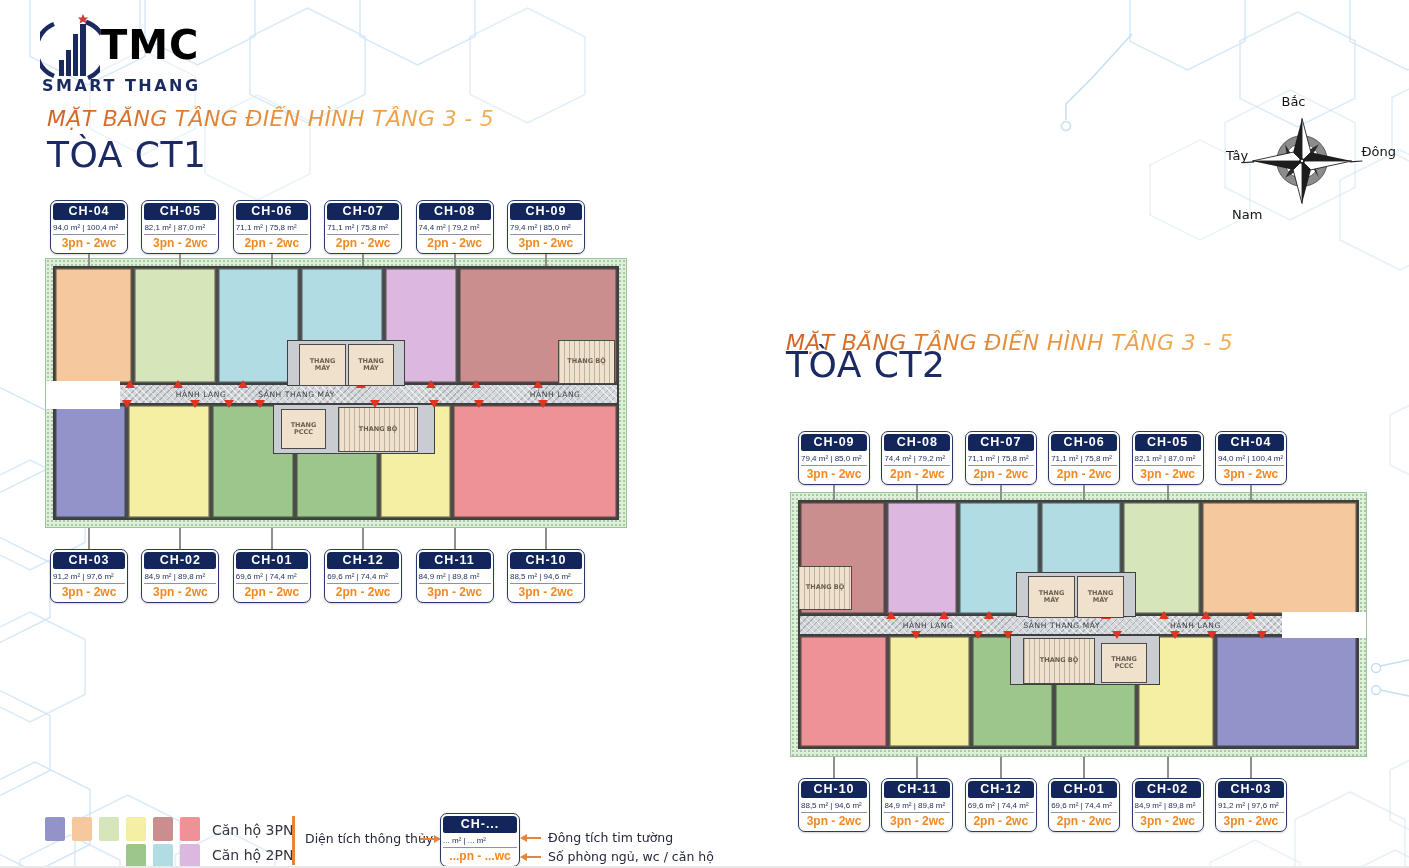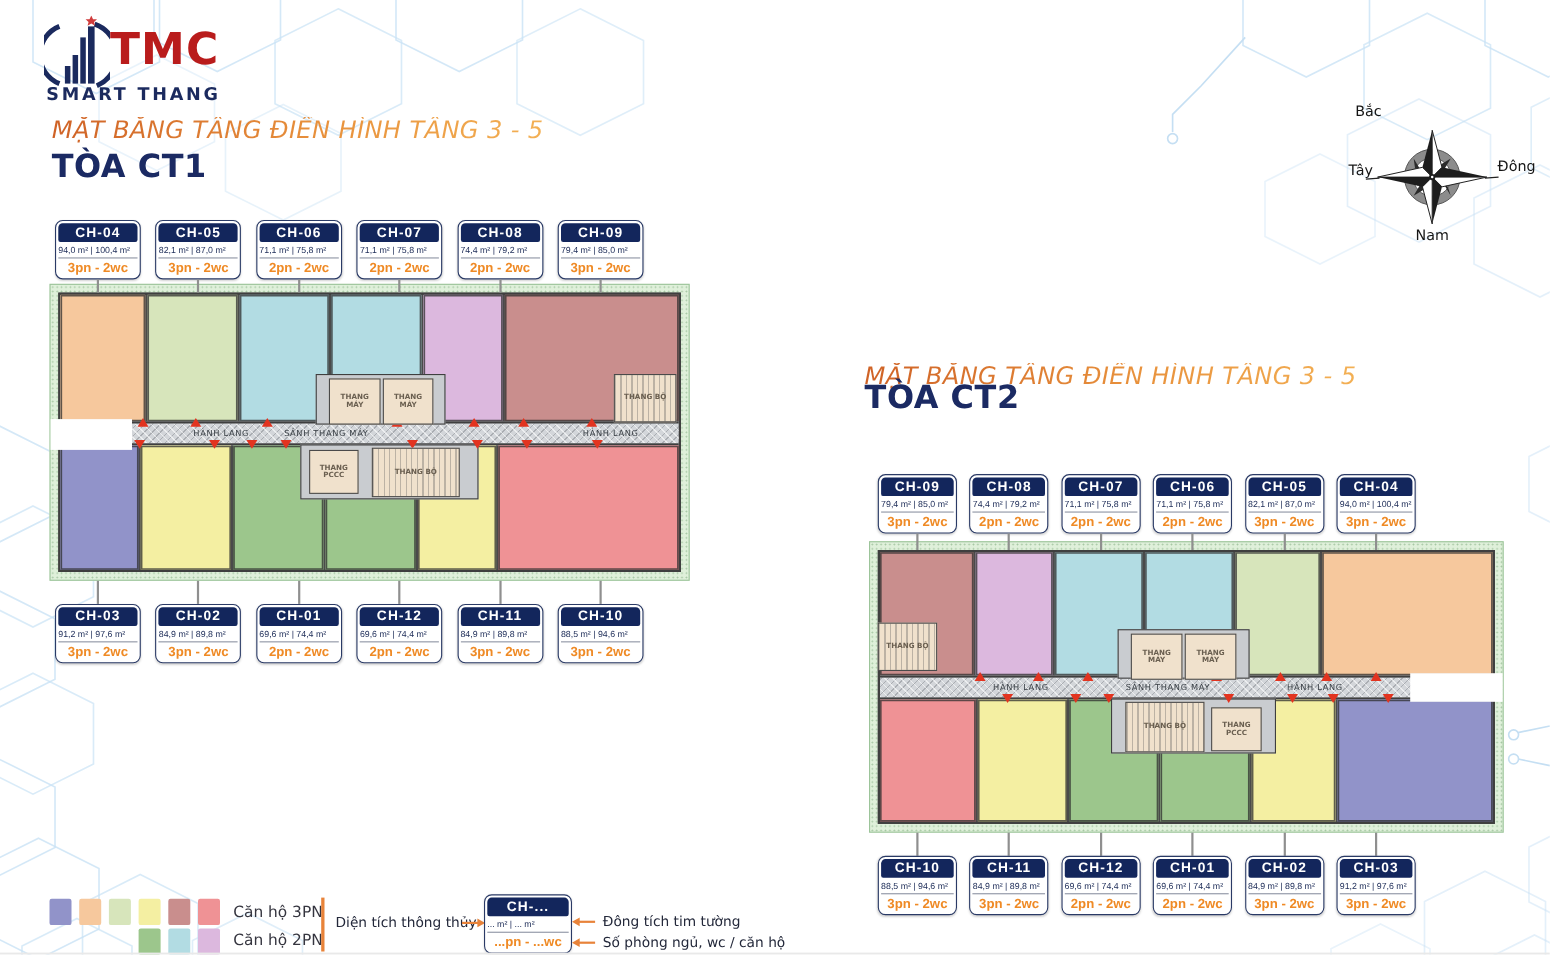--- a/index.html
+++ b/index.html
@@ -4,34 +4,34 @@
 <style>
   html,body{margin:0;padding:0;background:#ffffff;}
   .page{position:relative;width:1409px;height:868px;overflow:hidden;background:#fff;
         font-family:"DejaVu Sans","Liberation Sans",sans-serif;color:#222;}
   .bg-decor{position:absolute;left:0;top:0;z-index:0;}
   .layer{position:absolute;inset:0;z-index:2;}
 
   
   .logo{position:absolute;left:40px;top:12px;width:230px;height:92px;}
   .logo-mark{position:absolute;left:0;top:2px;}
-  .logo-name{position:absolute;left:60px;top:10px;font-size:40px;font-weight:800;color:#b91c1c;letter-spacing:1px;}
+  .logo-name{position:absolute;left:60px;top:10px;font-size:40px;font-weight:800;color:#000000;letter-spacing:1px;}
   .logo-sub{position:absolute;left:2px;top:64px;font-size:16px;font-weight:700;color:#1b2a5e;letter-spacing:2.5px;}
 
   
   .title{position:absolute;font-size:22px;font-weight:500;letter-spacing:.3px;white-space:nowrap;
          background:linear-gradient(90deg,#cf6226 0%,#e8913c 55%,#f3b054 100%);
          -webkit-background-clip:text;background-clip:text;color:transparent;font-style:italic;}
-  .subtitle{position:absolute;font-size:29px;font-weight:700;color:#1b2a63;letter-spacing:.5px;white-space:nowrap;}
+  .subtitle{position:absolute;font-size:36px;font-weight:400;color:#1b2a63;letter-spacing:.5px;white-space:nowrap;}
 
   
   .compass{position:absolute;left:1232px;top:96px;width:140px;height:122px;}
   .compass-label{position:absolute;font-size:13px;color:#151515;white-space:nowrap;}
-  .compass-n{left:0;right:17px;top:-2px;text-align:left;}
-  .compass-s{left:0;right:0;bottom:-4px;text-align:center;}
+  .compass-n{left:0;right:17px;top:-2px;text-align:center;}
+  .compass-s{left:0;right:0;bottom:-4px;text-align:left;}
   .compass-w{left:-6px;top:52px;}
   .compass-e{right:-24px;top:48px;}
 
   
   .plan{position:absolute;box-sizing:border-box;padding:7px;background:#dff0da;border:1px solid #9cc49a;
         background-image:radial-gradient(rgba(110,160,110,.5) .7px,transparent .9px);background-size:4px 4px;z-index:3;}
   .plan-core{position:relative;width:100%;height:100%;box-sizing:border-box;border:2px solid #3f3f3f;
              background:#4a4a4a;display:flex;flex-direction:column;}
   .strip{display:flex;gap:2px;}
   .unit{position:relative;box-shadow:inset 0 0 0 1.5px rgba(45,45,45,.75);

